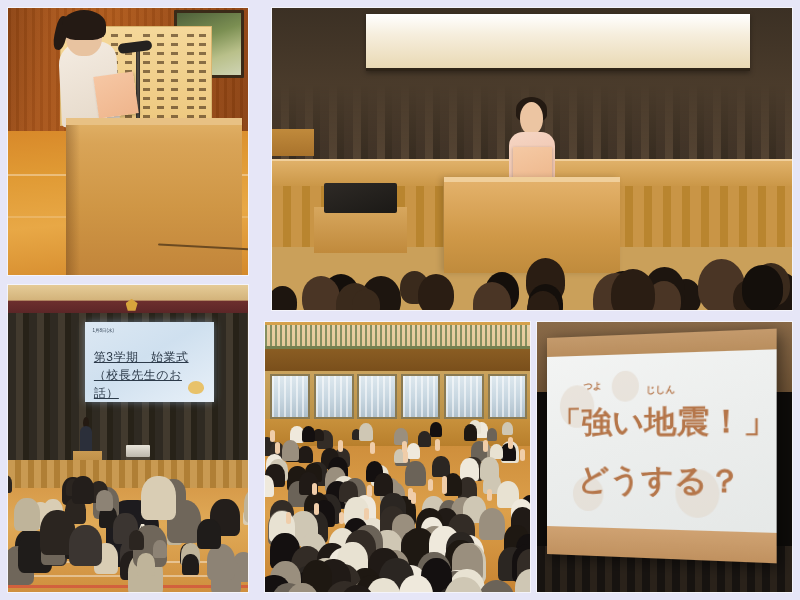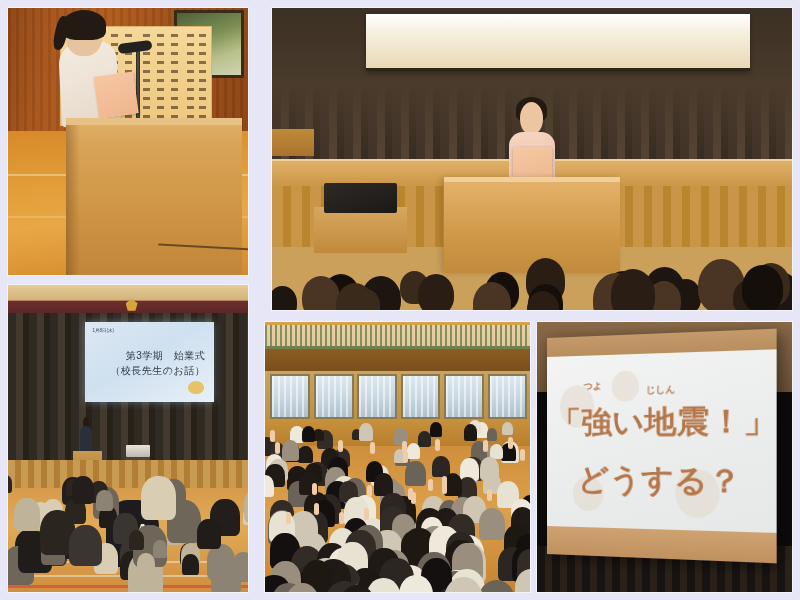--- a/index.html
+++ b/index.html
@@ -97,22 +97,22 @@
   #p3{left:8px;top:285px;width:240px;height:307px;}
   #p3 .trim{position:absolute;left:0;top:0;width:100%;height:9%;
     background:linear-gradient(180deg,#e5cb97,#d3b37a 55%,#6d2f2e 56%,#5c2627 100%);}
   #p3 .crest{position:absolute;left:49%;top:4.5%;width:12px;height:12px;
     background:#d8a53c;clip-path:polygon(50% 0%,100% 38%,82% 100%,18% 100%,0% 38%);}
   #p3 .curt3{position:absolute;left:0;top:9%;width:100%;height:48%;
     background:repeating-linear-gradient(90deg,#2f2a22 0 8px,#423a2e 8px 15px,#272218 15px 21px);}
   #p3 .slide{position:absolute;left:32%;top:12%;width:54%;height:26%;
     background:linear-gradient(150deg,#dce8f3 0%,#cfe0ef 45%,#e8f0f8 100%);
     box-shadow:0 0 8px rgba(150,190,230,.45);}
-  #p3 .slide .ttl{position:absolute;left:7%;top:33%;width:86%;text-align:right;
-    font-size:10px;color:#2d3b4a;letter-spacing:.5px;line-height:1.5;}
+  #p3 .slide .ttl{position:absolute;left:7%;top:33%;width:86%;text-align:left;
+    font-size:12px;color:#2d3b4a;letter-spacing:.5px;line-height:1.5;text-decoration:underline;}
   #p3 .slide .tag{position:absolute;left:6%;top:8%;font-size:4.5px;color:#3a4a5c;}
   #p3 .slide .bear{position:absolute;right:8%;bottom:10%;width:16px;height:13px;
     background:#e8c26a;border-radius:50% 50% 45% 45%;}
   #p3 .podium3{position:absolute;left:27%;top:54%;width:12%;height:8%;
     background:linear-gradient(180deg,#c99a52,#b1823a);}
   #p3 .man{position:absolute;left:30%;top:46%;width:5%;height:10%;
     background:#2b2f3a;border-radius:6px 6px 0 0;}
   #p3 .man-head{position:absolute;left:31.2%;top:43%;width:2.6%;height:4%;
     background:#241a12;border-radius:50%;}
   #p3 .proj3{position:absolute;left:49%;top:52%;width:10%;height:4%;

